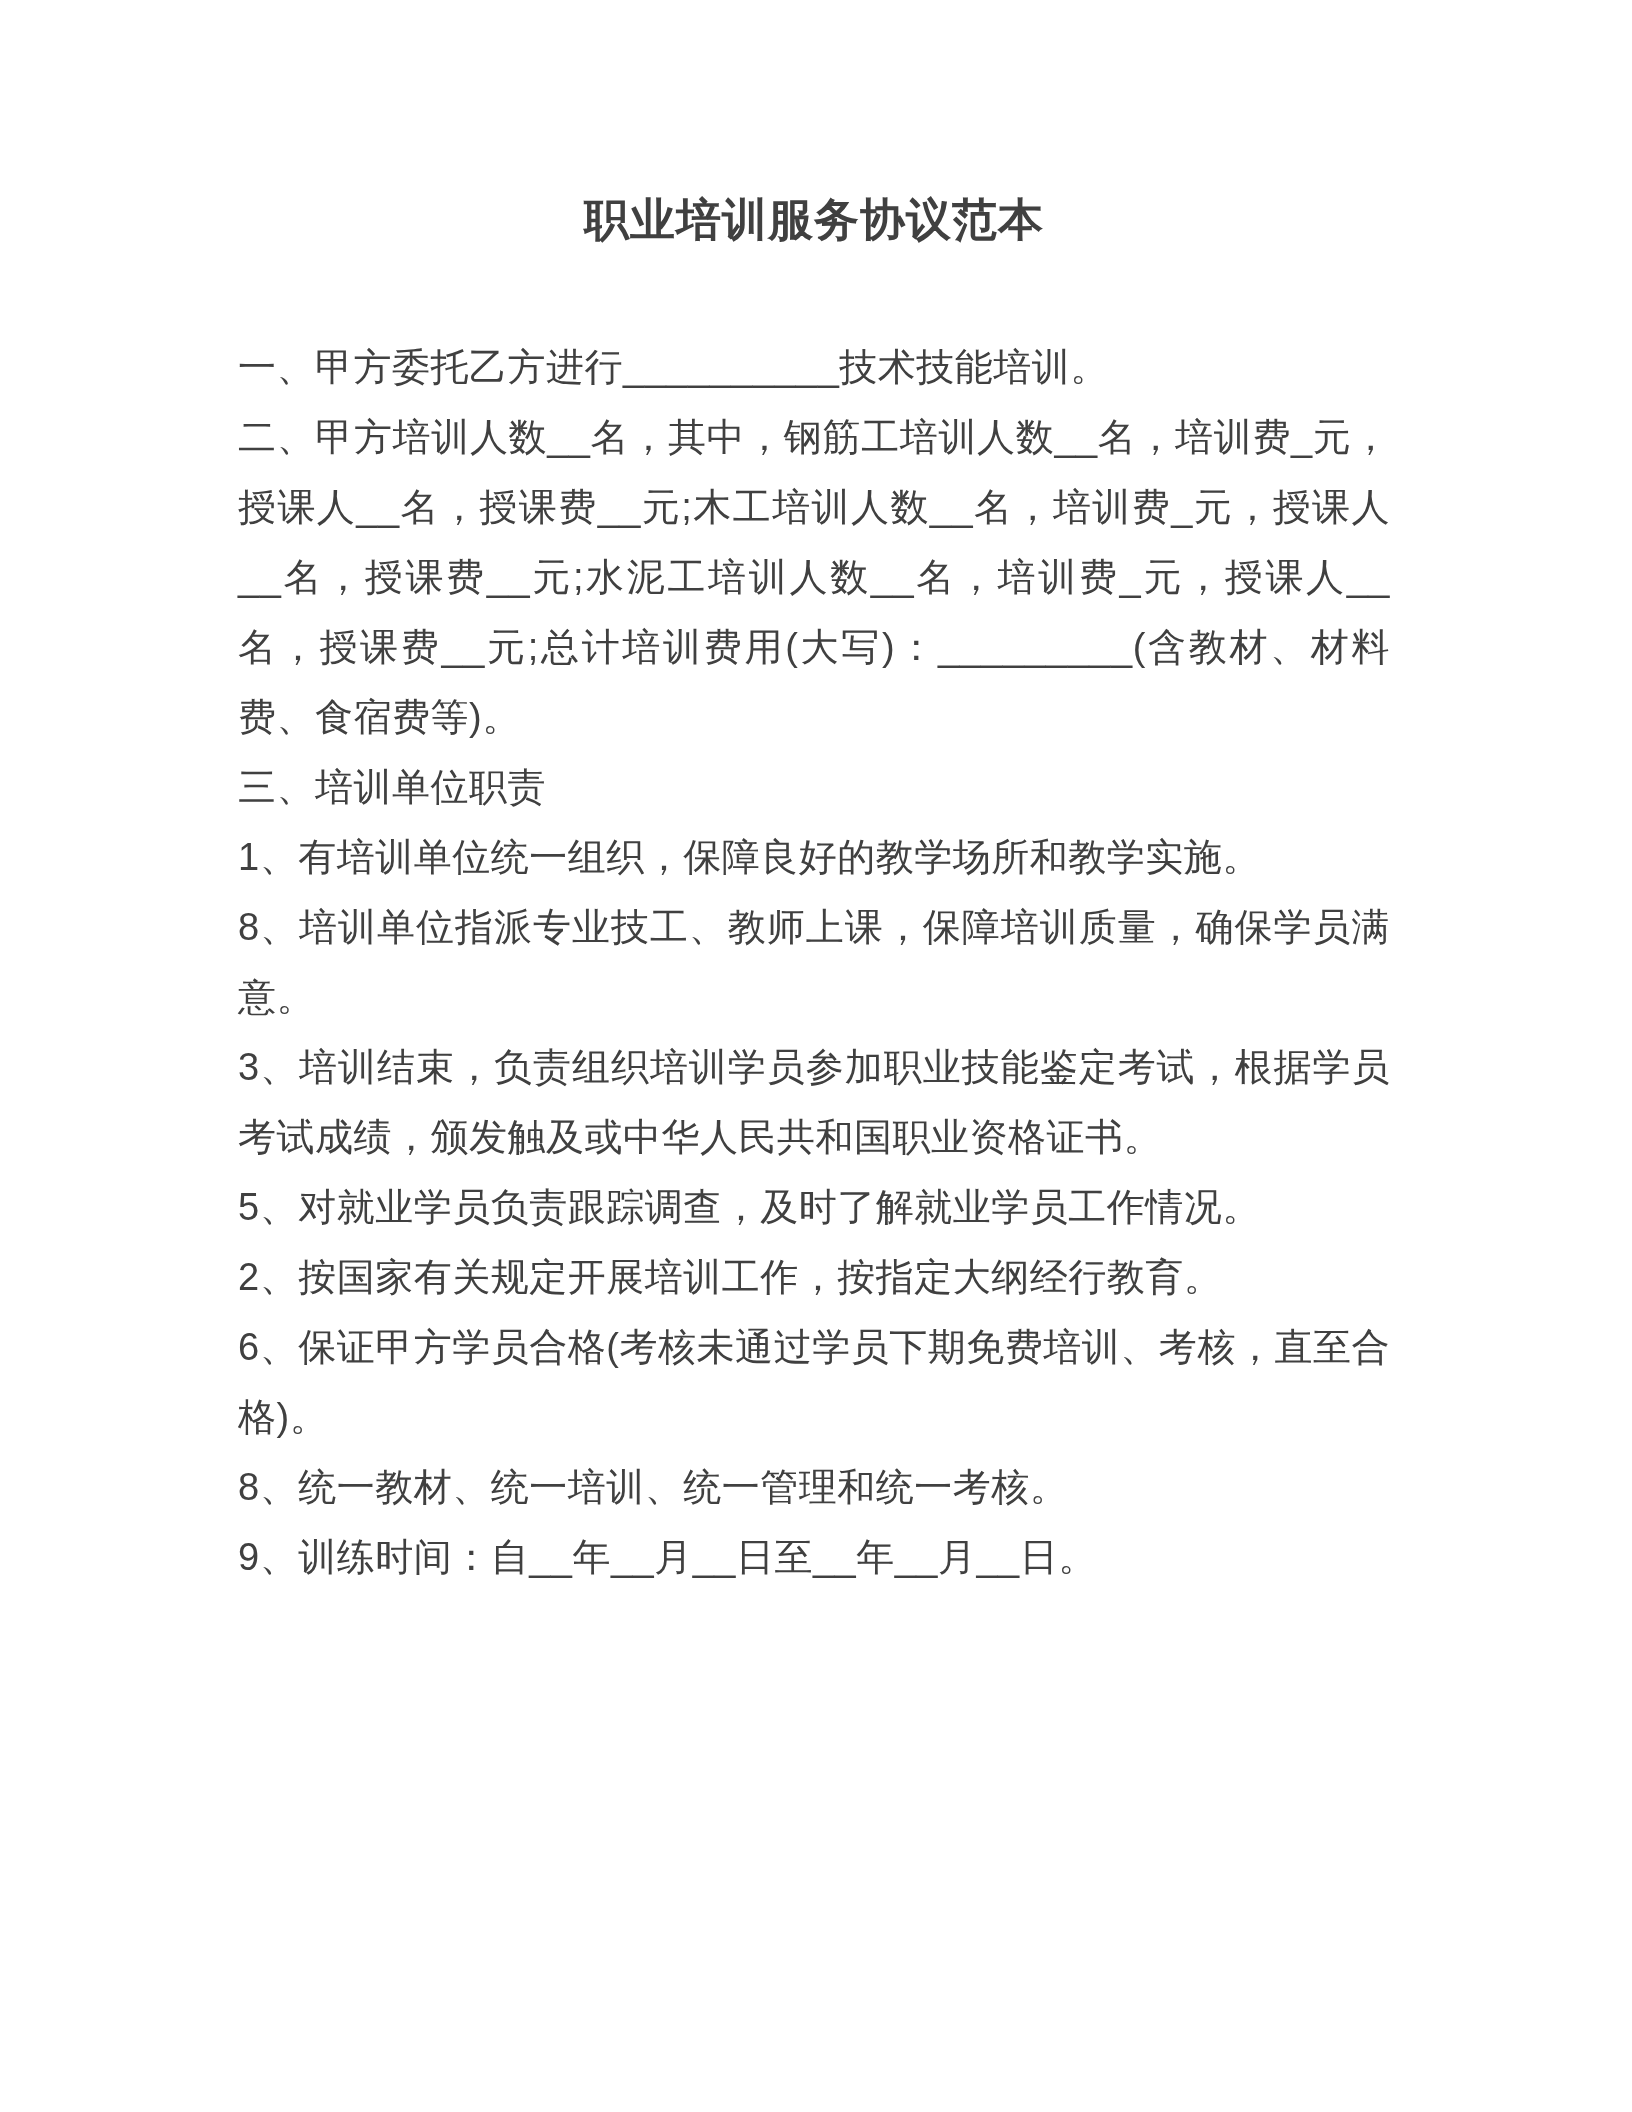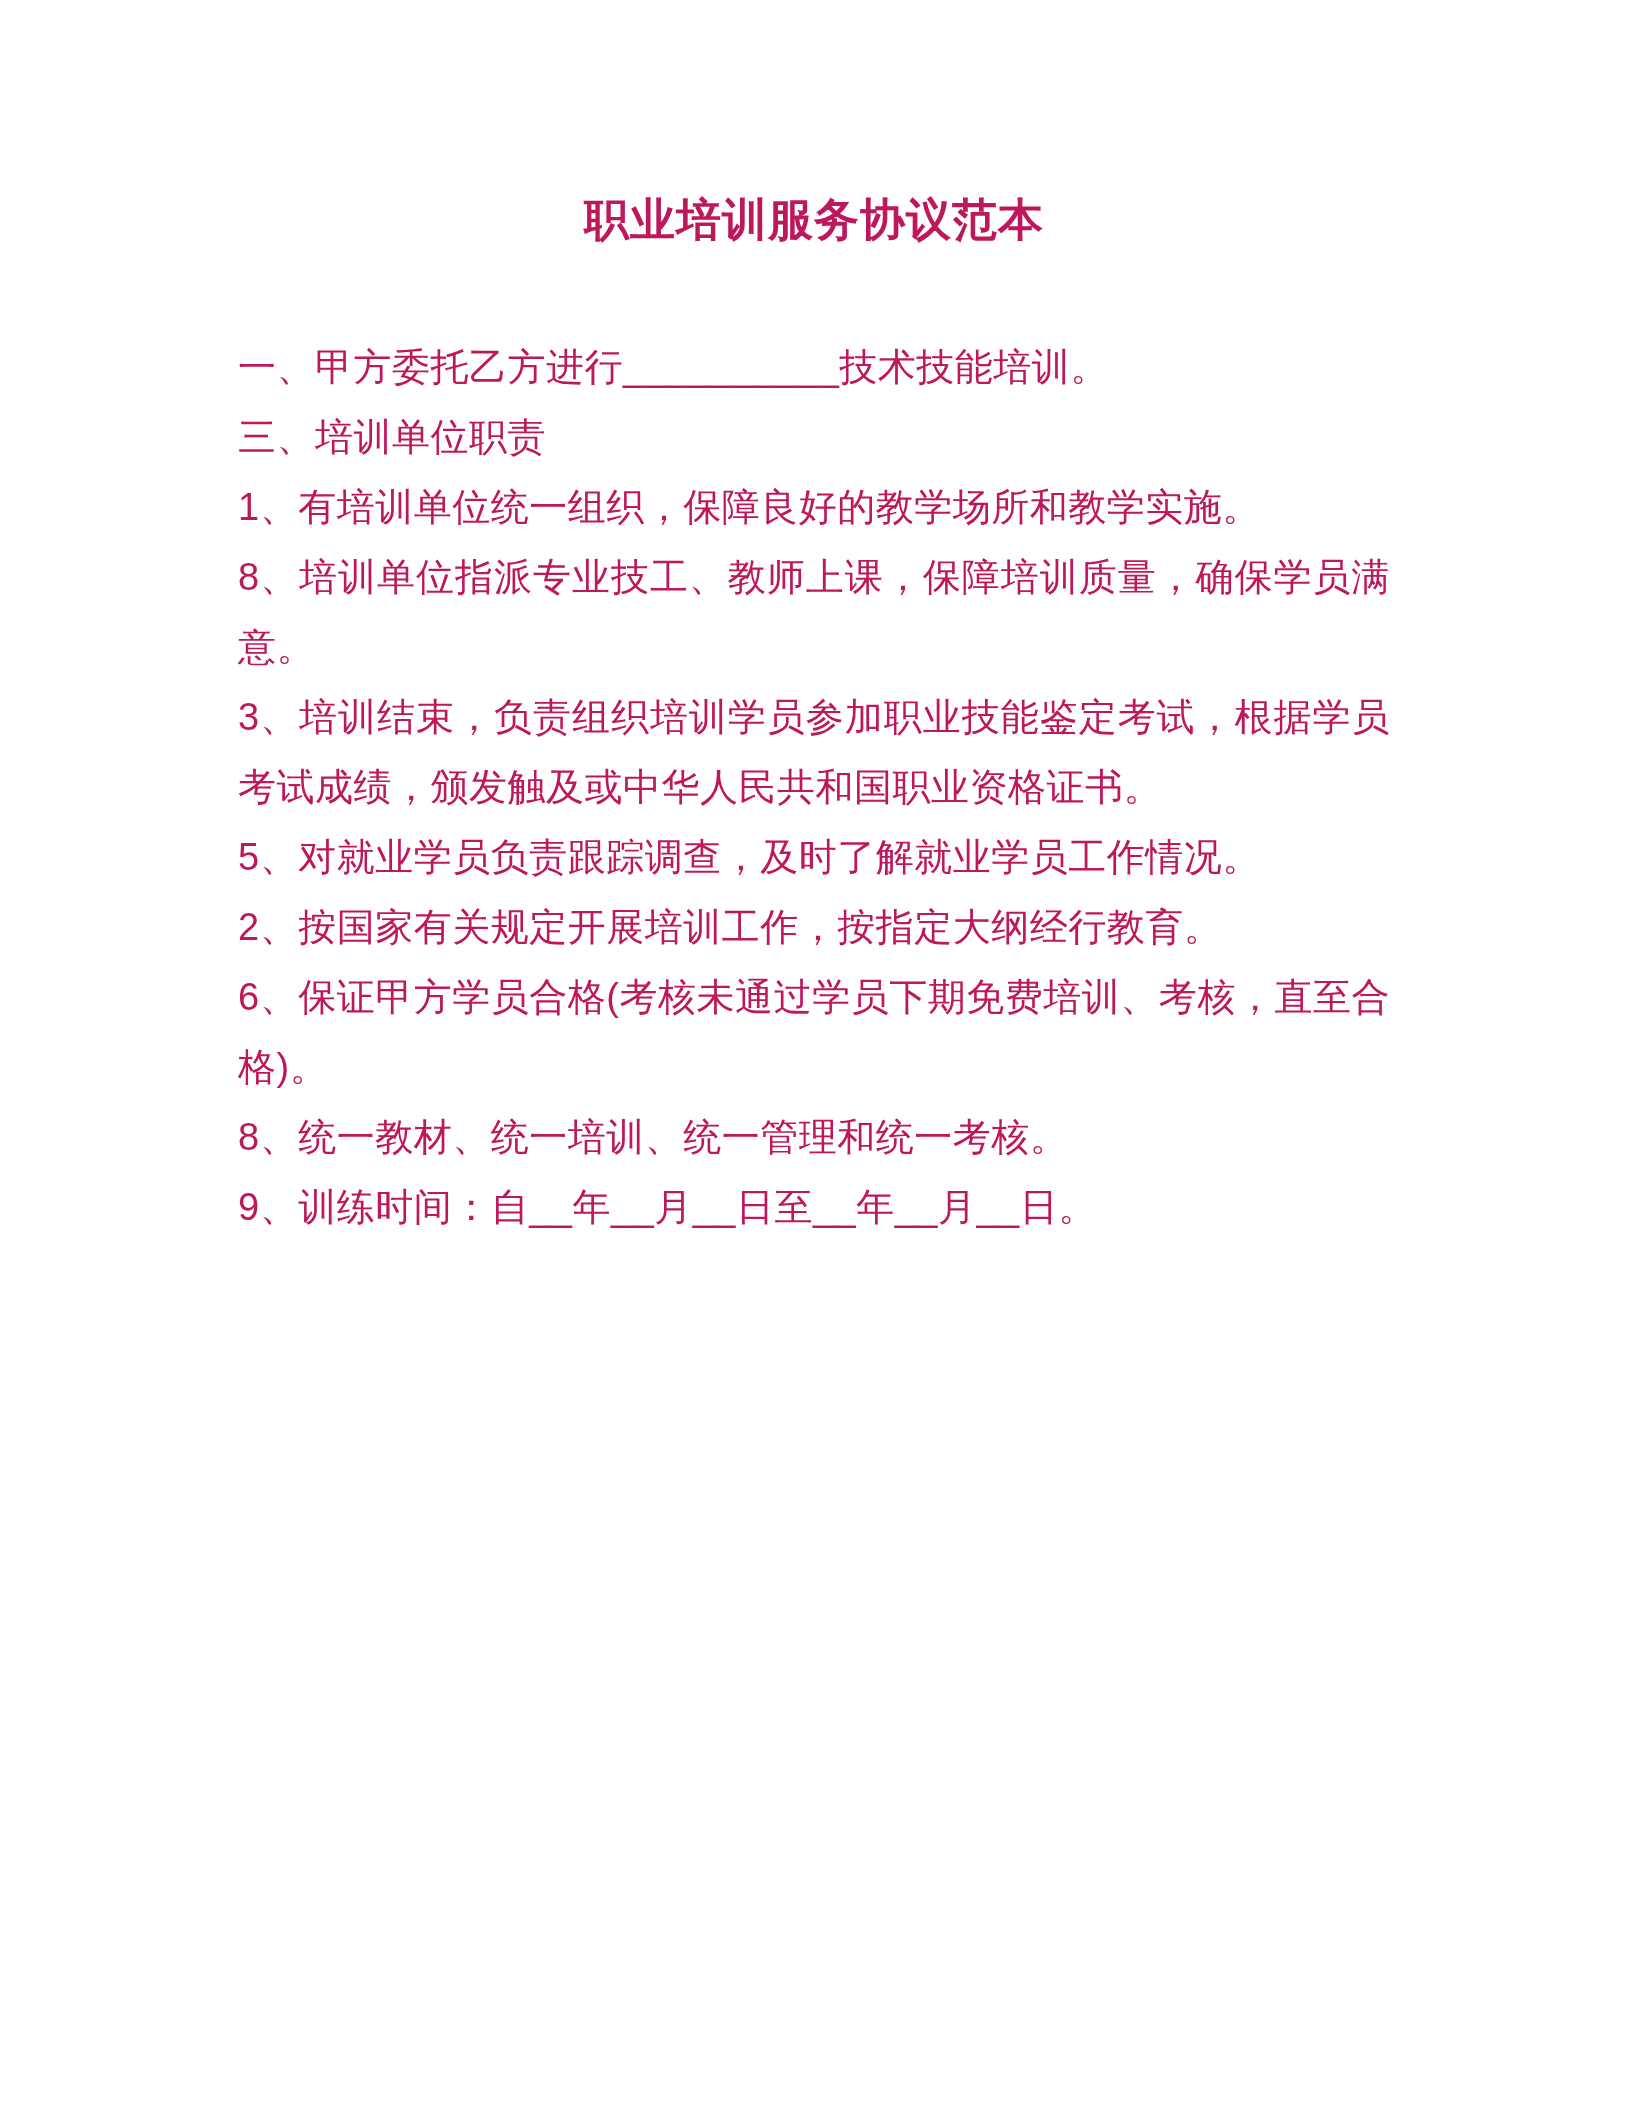--- a/index.html
+++ b/index.html
@@ -5,21 +5,21 @@
   html, body {
     margin: 0;
     padding: 0;
     background: #ffffff;
   }
   .page {
     position: relative;
     width: 1632px;
     height: 2112px;
     background: #ffffff;
-    color: #be185d;
+    color: #404040;
     font-family: "Liberation Sans", "DejaVu Sans", sans-serif;
     box-sizing: border-box;
     padding: 190px 242px 0 238px;
     overflow: hidden;
   }
   .doc-title {
     font-size: 45px;
     font-weight: 700;
     text-align: center;
     margin: 0 0 82px 0;
@@ -33,20 +33,21 @@
     letter-spacing: 0.5px;
   }
 </style>
 </head>
 <body>
 
 <div class="page">
   <h1 class="doc-title">职业培训服务协议范本</h1>
 
   <p class="para">一、甲方委托乙方进行__________技术技能培训。</p>
+  <p class="para">二、甲方培训人数__名，其中，钢筋工培训人数__名，培训费_元，授课人__名，授课费__元;木工培训人数__名，培训费_元，授课人__名，授课费__元;水泥工培训人数__名，培训费_元，授课人__名，授课费__元;总计培训费用(大写)：_________(含教材、材料费、食宿费等)。</p>
   <p class="para">三、培训单位职责</p>
   <p class="para">1、有培训单位统一组织，保障良好的教学场所和教学实施。</p>
   <p class="para">8、培训单位指派专业技工、教师上课，保障培训质量，确保学员满意。</p>
   <p class="para">3、培训结束，负责组织培训学员参加职业技能鉴定考试，根据学员考试成绩，颁发触及或中华人民共和国职业资格证书。</p>
   <p class="para">5、对就业学员负责跟踪调查，及时了解就业学员工作情况。</p>
   <p class="para">2、按国家有关规定开展培训工作，按指定大纲经行教育。</p>
   <p class="para">6、保证甲方学员合格(考核未通过学员下期免费培训、考核，直至合格)。</p>
   <p class="para">8、统一教材、统一培训、统一管理和统一考核。</p>
   <p class="para">9、训练时间：自__年__月__日至__年__月__日。</p>
 </div>

